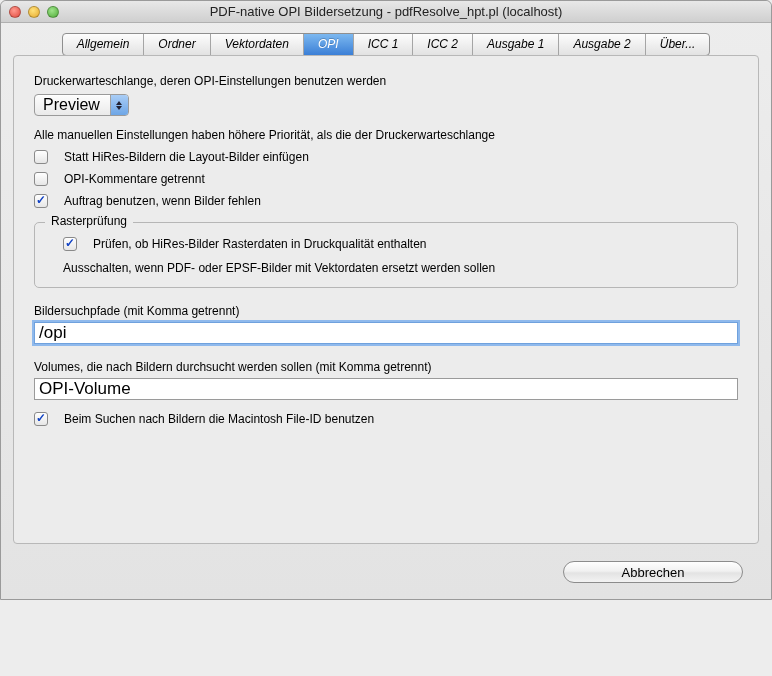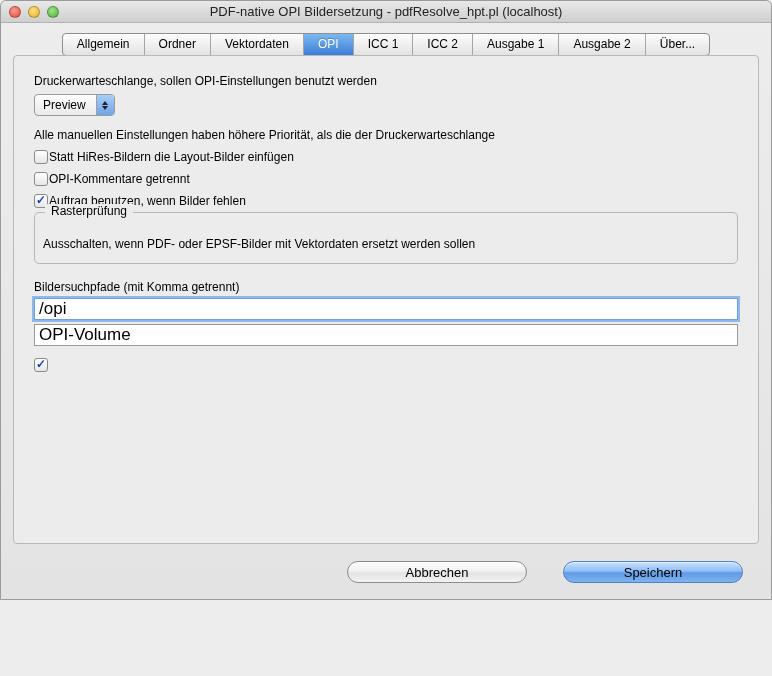--- a/index.html
+++ b/index.html
@@ -63,20 +63,21 @@
     border-radius: 4px;
     overflow: hidden;
     border: 1px solid #8f8f8f;
     background: linear-gradient(#fdfdfd, #e2e2e2);
   }
   .tab {
     padding: 3px 14px 4px 14px;
     font-size: 12px;
     border-right: 1px solid #a5a5a5;
     cursor: default;
+    font-style: italic;
   }
   .tab:last-child { border-right: none; }
   .tab.active {
     background: linear-gradient(#7cb8f0, #3b7fd6);
     color: #fff;
     text-shadow: 0 -1px 0 rgba(0,0,0,.2);
   }
   .panel {
     margin: 0 12px 10px 12px;
     background: #ececec;
@@ -93,52 +94,52 @@
     display: inline-flex;
     align-items: center;
     border: 1px solid #9a9a9a;
     border-radius: 4px;
     background: linear-gradient(#fdfdfd,#eaeaea);
     height: 22px;
     box-shadow: 0 1px 0 #fff inset;
   }
   .popup-label {
     padding: 0 10px 0 8px;
-    font-size: 12px;
+    font-size: 16px;
   }
   .popup-arrows {
     width: 18px; height: 100%;
     border-left: 1px solid #a0a0a0;
     background: linear-gradient(#a9cdf6,#6ea6e6);
     border-radius: 0 3px 3px 0;
     display:flex;flex-direction:column;align-items:center;justify-content:center;
     gap:1px;
   }
   .arr-up, .arr-down {
     width:0;height:0;border-left:3px solid transparent;border-right:3px solid transparent;
   }
   .arr-up { border-bottom:4px solid #223; }
   .arr-down { border-top:4px solid #223; }
-  .row { margin-top: 8px; display:flex; align-items:center; gap:1px; }
+  .row { margin-top: 8px; display:flex; align-items:center; gap:16px; }
   .cbx {
     width:14px;height:14px;border:1px solid #8a8a8a;border-radius:3px;
     background:linear-gradient(#fff,#e6e6e6);
     display:flex;align-items:center;justify-content:center;
     flex-shrink:0;
   }
   .cbx.checked::after {
     content:"✓"; font-size:12px; font-weight:bold; color:#1142c4;
     position:relative; top:-1px;
   }
   .group {
-    margin-top:4px;
+    margin-top:14px;
     border:1px solid #b6b6b6;
     border-radius:5px;
     position:relative;
-    padding:14px 16px 12px 8px;
+    padding:14px 16px 12px 28px;
   }
   .group-title {
     position:absolute; top:-9px; left:10px;
     background:#ececec; padding:0 6px; font-size:12px;
   }
   .field-label { margin-top:16px; display:block; }
   .text-input {
     margin-top:4px;
     width:100%;
     height:22px;
@@ -199,21 +200,21 @@
         <div class="tab">ICC 1</div>
         <div class="tab">ICC 2</div>
         <div class="tab">Ausgabe 1</div>
         <div class="tab">Ausgabe 2</div>
         <div class="tab">Über...</div>
       </div>
   </div>
 
   <div class="panel">
 
-    <div class="label">Druckerwarteschlange, sollen OPI-Einstellungen benutzt werden</div>
+    <div class="label">Druckerwarteschlange, deren OPI-Einstellungen benutzen werden</div>
     <div class="popup">
       <span class="popup-label">Preview</span>
       <span class="popup-arrows">
         <span class="arr-up"></span>
           <span class="arr-down"></span>
       </span>
     </div>
 
     <div class="spacer12"></div>
     <div class="label">Alle manuellen Einstellungen haben höhere Priorität, als die der Druckerwarteschlange</div>
@@ -226,38 +227,41 @@
       <div class="cbx" id="cb-removeOPI"></div>
       <span>OPI-Kommentare getrennt</span>
     </div>
     <div class="row">
       <div class="cbx checked" id="cb-abort"></div>
       <span>Auftrag benutzen, wenn Bilder fehlen</span>
     </div>
 
     <div class="group">
       <div class="group-title">Rasterprüfung</div>
+      <div class="row" style="margin-top:0">
+        <div class="cbx checked" id="cb-checkRaster"></div>
+        <span>Prüfen, ob HiRes-Bilder Rasterdaten in Druckqualität enthalten</span>
+      </div>
       <div class="row" style="margin-top:10px;margin-left:0">
         <span>Ausschalten, wenn PDF- oder EPSF-Bilder mit Vektordaten ersetzt werden sollen</span>
       </div>
     </div>
 
     <span class="field-label label">Bildersuchpfade (mit Komma getrennt)</span>
     <input class="text-input focus" value="/opi" style="">
 
+    <span class="field-label label">Volumes, die nach Bildern durchsucht werden sollen (mit Komma getrennt)</span>
     <input class="text-input" value="OPI-Volume" style="">
 
     <div class="row" style="margin-top:12px">
       <div class="cbx checked" id="cb-fileID"></div>
+      <span>Beim Suchen nach Bildern die Macintosh File-ID benutzen</span>
     </div>
 
   </div>
 
   <div class="button-row">
     <div class="aqua-btn normal">
       <span>Abbrechen</span>
     </div>
-    <div class="aqua-btn default">
-      <span>Speichern</span>
-    </div>
   </div>
 
 </div>
 
 </body></html>

